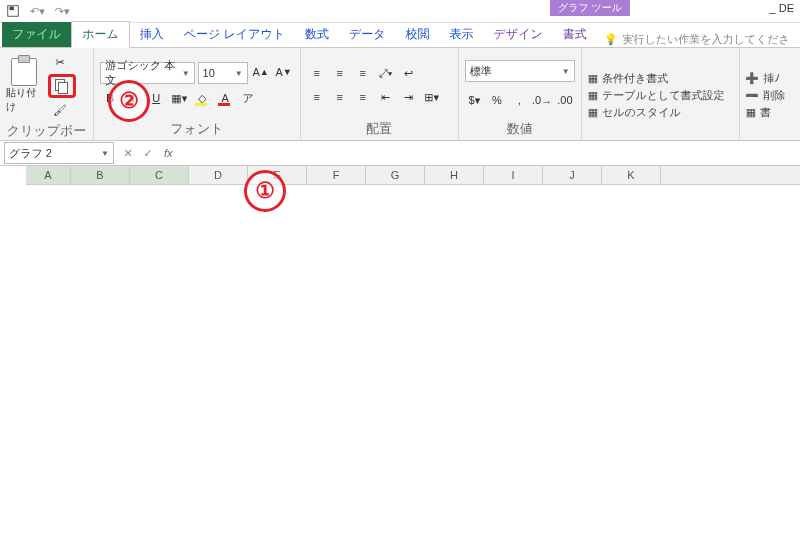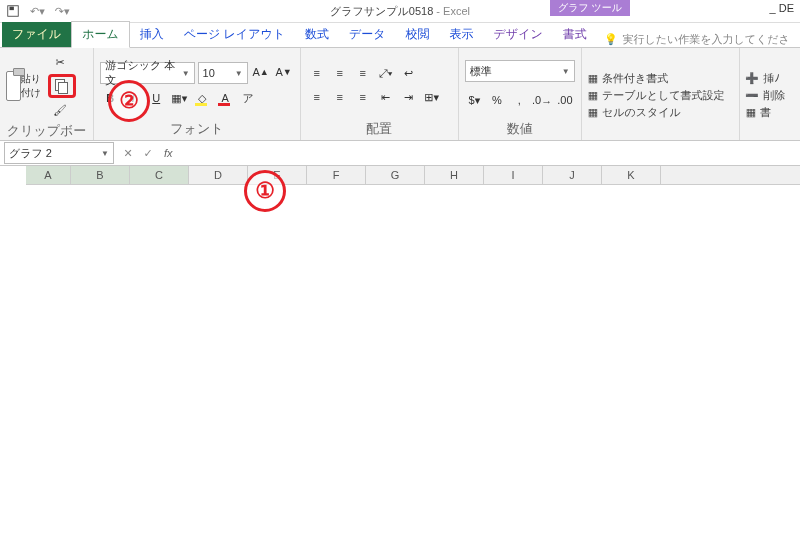--- a/index.html
+++ b/index.html
@@ -4,29 +4,29 @@
 <style>
 html,body{margin:0;padding:0;font-family:"Meiryo UI","Yu Gothic UI",sans-serif;font-size:11px;background:#fff;color:#333;width:800px;height:560px;overflow:hidden}
 .qat{height:22px;background:#fff;border-bottom:1px solid #ddd;display:flex;align-items:center;padding:0 6px;gap:10px;position:relative}
 .qat .ico{width:14px;height:14px;display:inline-block}
 .titlebar{position:absolute;left:0;right:0;text-align:center;pointer-events:none}
 .title-doc{color:#444}
 .contextual{position:absolute;right:170px;top:0;background:#aa7dd4;color:#fff;font-size:10px;padding:1px 8px}
 .de{position:absolute;right:6px;top:2px}
 .ribbon-tabs{height:24px;background:#fff;border-bottom:1px solid #c8c8c8;display:flex;align-items:flex-end;padding-left:2px;position:relative}
 .tab{padding:4px 10px;font-size:12px;color:#1d4ed8;cursor:pointer}
-.tab.file{background:#217346;color:#fef9c3}
+.tab.file{background:#217346;color:#86efac}
 .tab.active{background:#fff;border:1px solid #c8c8c8;border-bottom:1px solid #fff;color:#217346;margin-bottom:-1px}
 .tab.ctx{color:#6f3dab}
 .tell{display:flex;align-items:center;gap:4px;font-size:11px;color:#888;margin-left:8px}
 .ribbon{height:92px;background:#f3f3f3;border-bottom:1px solid #c8c8c8;display:flex}
 .group{border-right:1px solid #d8d8d8;display:flex;flex-direction:column;padding:4px 6px 2px}
 .group-body{flex:1;display:flex;align-items:center;gap:4px}
 .group-label{font-size:13px;color:#666;text-align:center;padding-top:2px}
-.btn-lg{width:36px;height:56px;display:flex;flex-direction:row;align-items:center;justify-content:space-between;font-size:10px}
+.btn-lg{width:36px;height:56px;display:flex;flex-direction:column;align-items:center;justify-content:space-between;font-size:10px}
 .ico-paste{width:24px;height:28px;border:1px solid #888;border-radius:2px;background:#fff;position:relative}
 .ico-paste::before{content:"";position:absolute;top:-4px;left:6px;width:10px;height:6px;background:#ccc;border:1px solid #888;border-radius:1px}
 .mini-col{display:flex;flex-direction:column;gap:2px;margin-left:2px}
 .mini-btn{width:22px;height:18px;display:flex;align-items:center;justify-content:center;border:1px solid transparent;border-radius:2px}
 .red-box{border:3px solid #e62028!important;border-radius:4px}
 .copy-ico{width:14px;height:14px;position:relative}
 .copy-ico::before,.copy-ico::after{content:"";position:absolute;border:1px solid #666;background:#fff;width:8px;height:10px}
 .copy-ico::before{left:0;top:0}
 .copy-ico::after{left:3px;top:3px}
 .font-sel{display:flex;flex-direction:column;gap:4px}
@@ -54,25 +54,20 @@
 </head>
 <body>
 
 <div class="qat">
   <span class="ico"><svg viewBox="0 0 16 16">
         <rect x="2" y="2" width="12" height="12" fill="none" stroke="#444"></rect>
         <rect x="4" y="3" width="5" height="4" fill="#444"></rect>
       </svg></span>
   <span style="color:#888">↶▾</span>
   <span style="color:#888">↷▾</span>
-  <div class="titlebar">
-    <span class="title-doc">グラフサンプル0518</span>
-    <span style="color:#888"> - </span>
-    <span style="color:#888">Excel</span>
-  </div>
   <div class="contextual">グラフ ツール</div>
   <div class="de">_ DE</div>
 </div>
 
 <div class="ribbon-tabs">
   <div class="tab file">ファイル</div>
   <div class="tab active">ホーム</div>
   <div class="tab">挿入</div>
   <div class="tab">ページ レイアウト</div>
   <div class="tab">数式</div>

